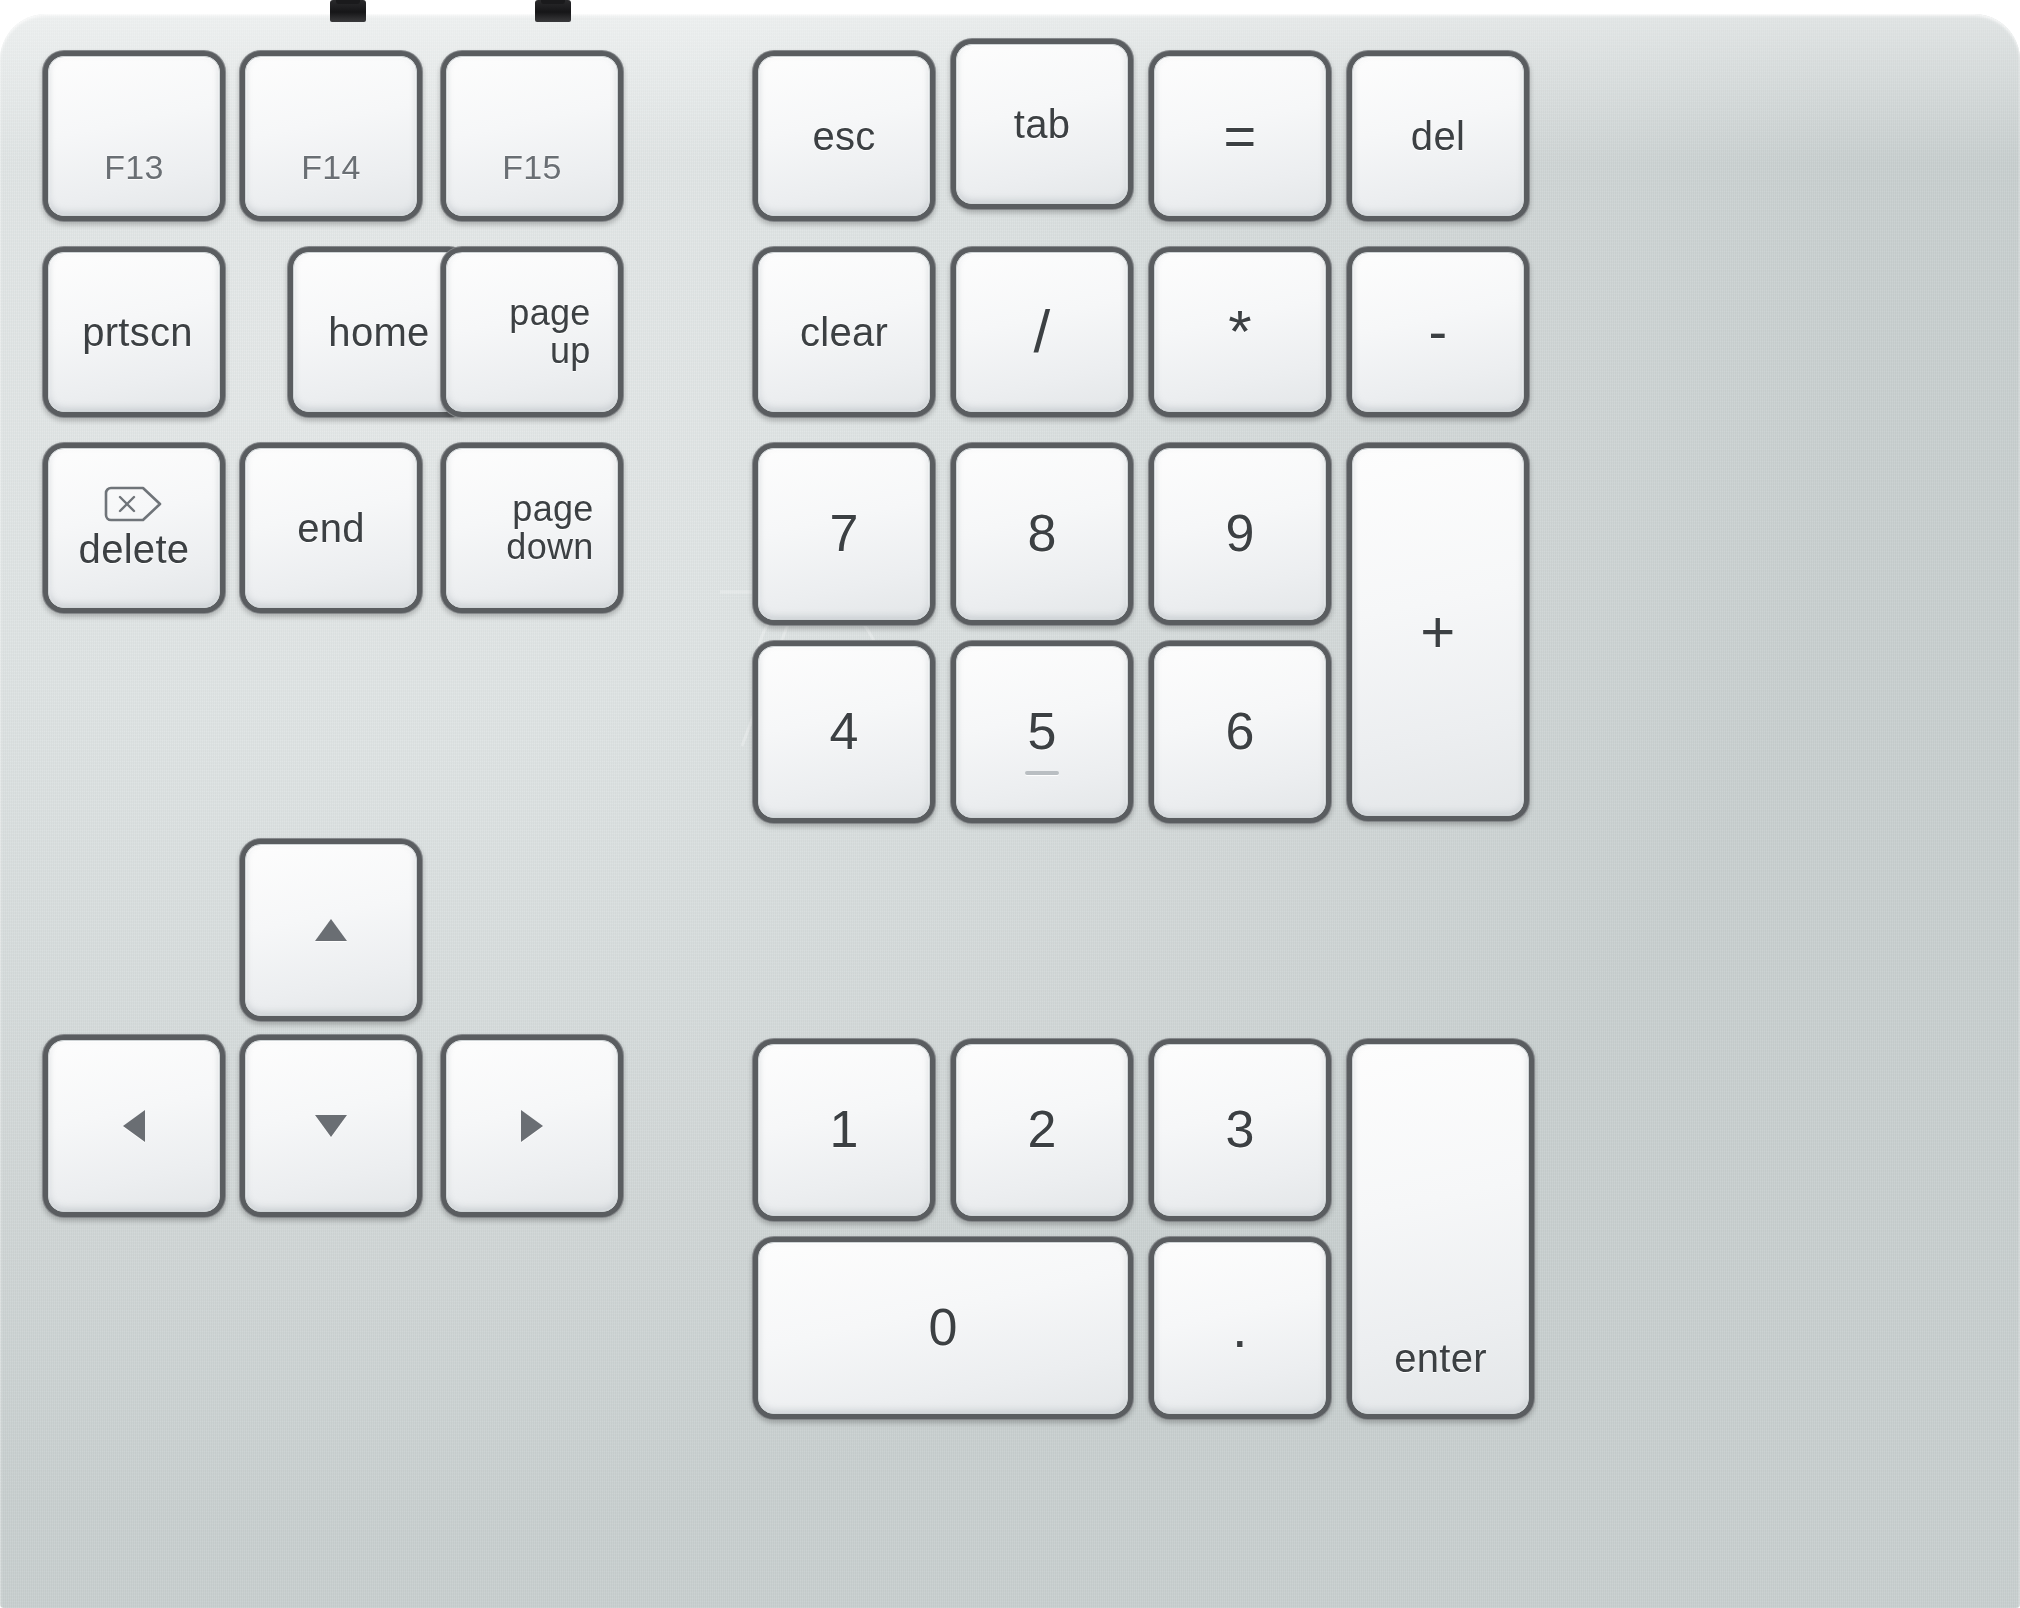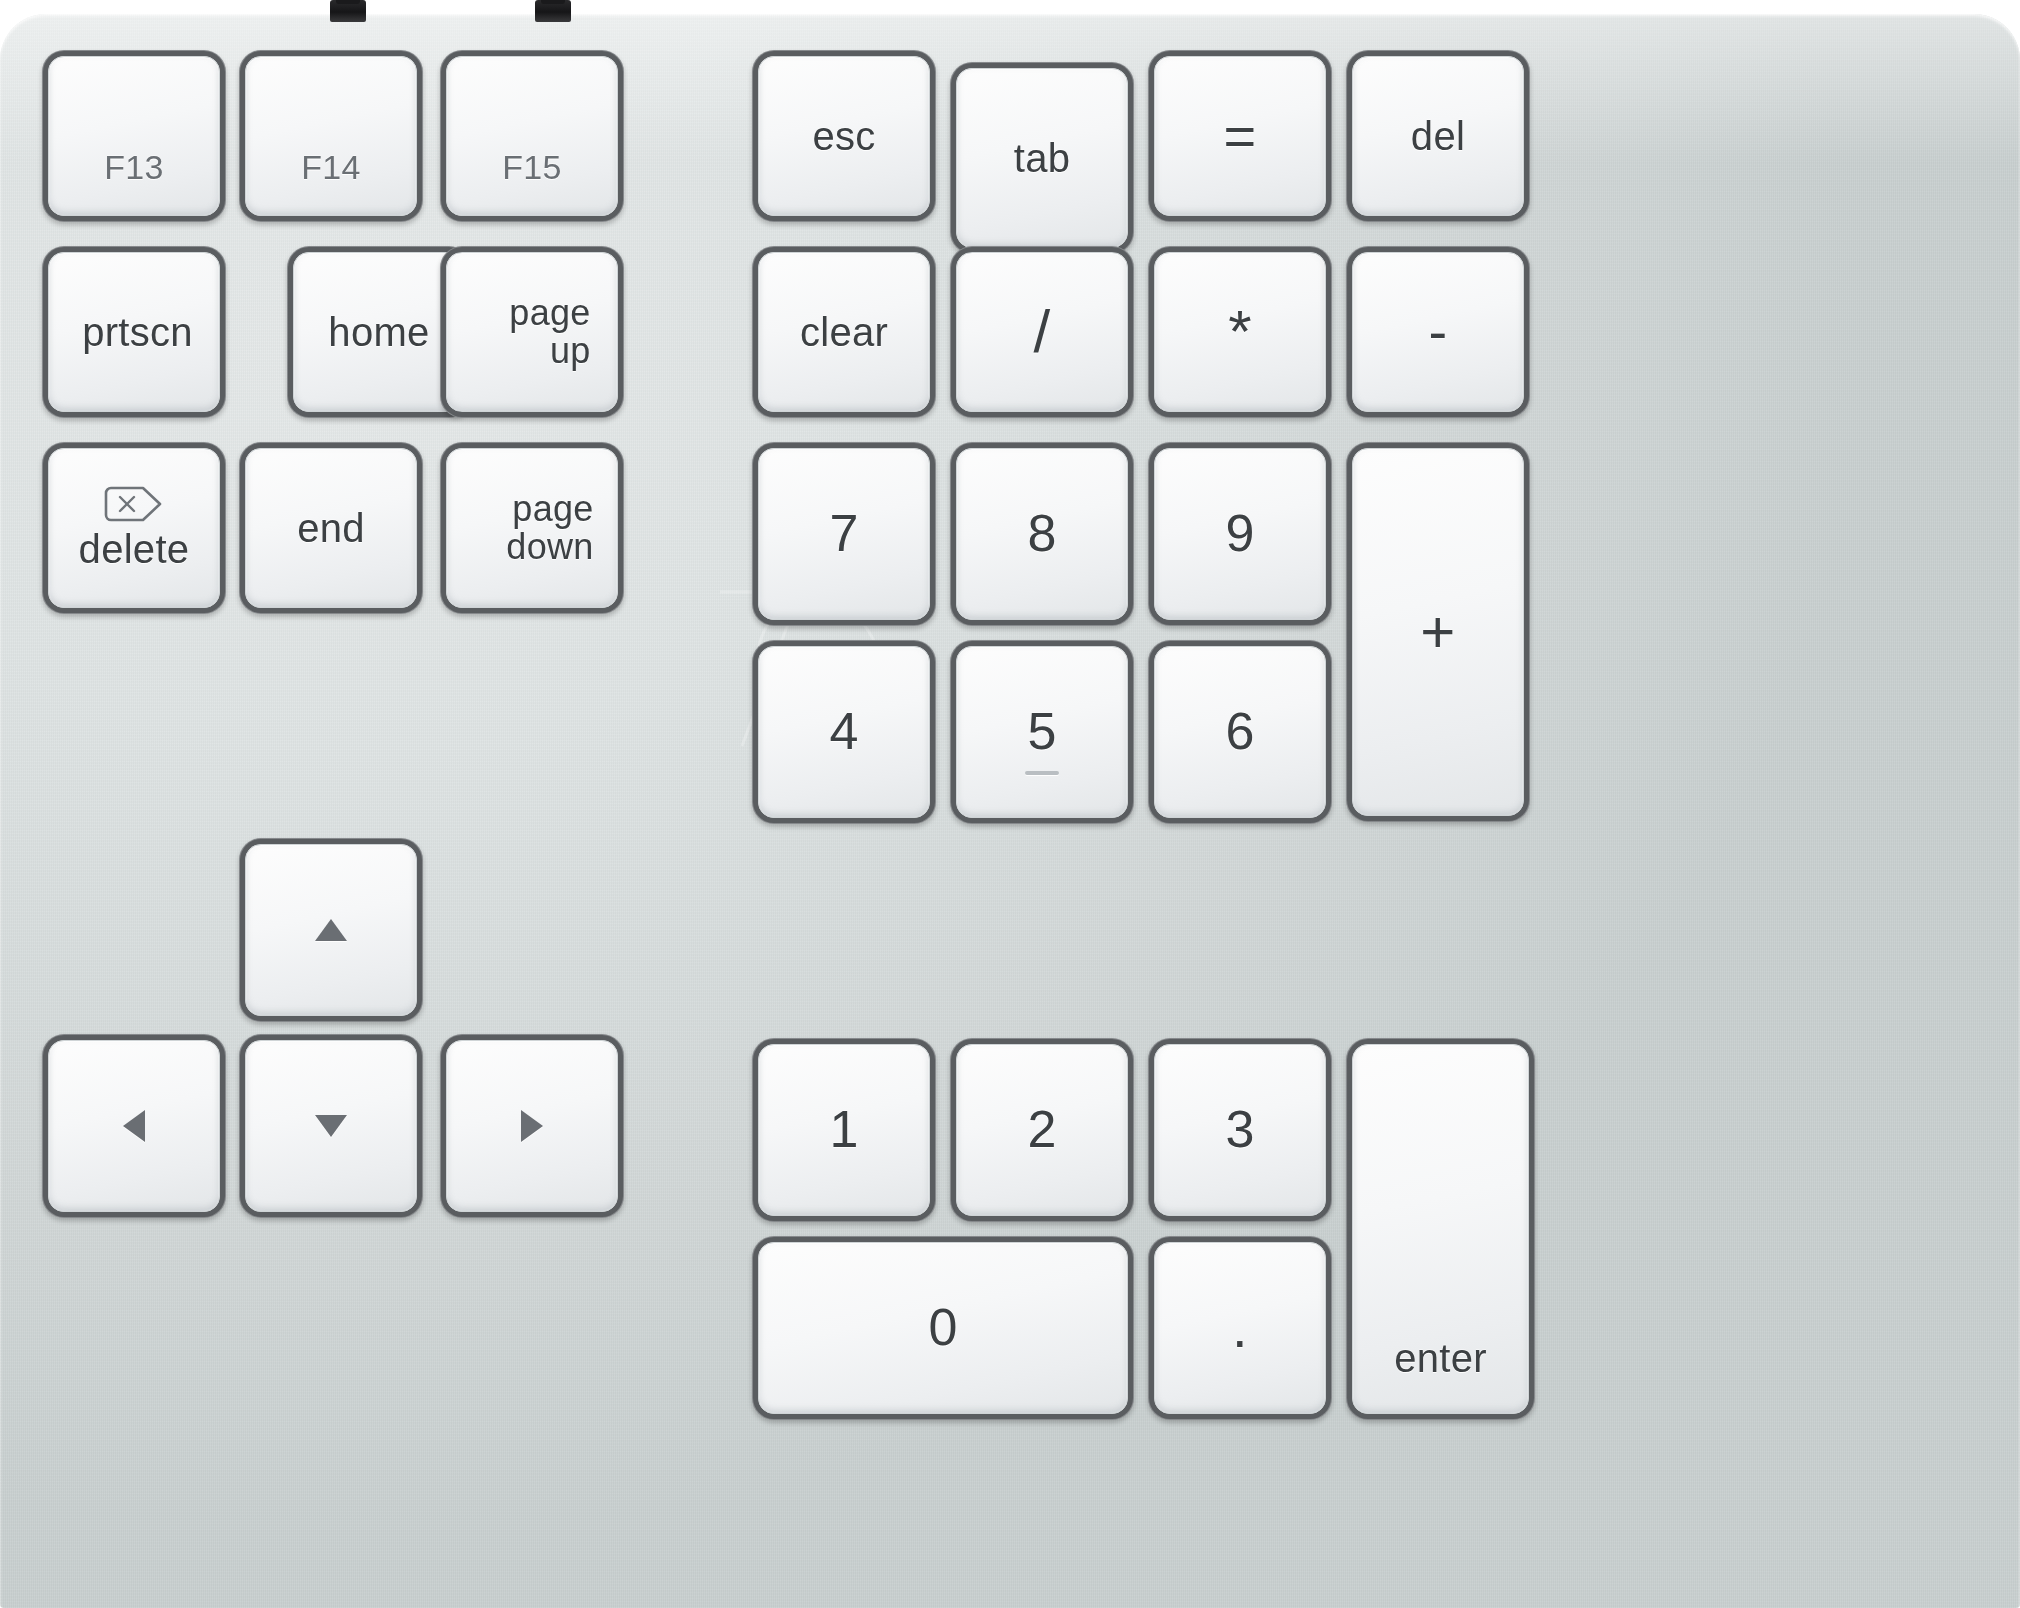--- a/index.html
+++ b/index.html
@@ -220,21 +220,21 @@
     <div class="key" style="left:245px; top:1026px; width:172px; height:172px;">
       <span class="tri tri-down"></span>
     </div>
     <div class="key" style="left:446px; top:1026px; width:172px; height:172px;">
       <span class="tri tri-right"></span>
     </div>
 
     <div class="key" style="left:758px;  top:42px; width:172px; height:160px;">
       <span class="cap sz-word">esc</span>
     </div>
-    <div class="key" style="left:956px;  top:54px; width:172px; height:180px;">
+    <div class="key" style="left:956px;  top:30px; width:172px; height:160px;">
       <span class="cap sz-word">tab</span>
     </div>
     <div class="key" style="left:1154px; top:42px; width:172px; height:160px;">
       <span class="cap sz-sym">=</span>
     </div>
     <div class="key" style="left:1352px; top:42px; width:172px; height:160px;">
       <span class="cap sz-word">del</span>
     </div>
 
     <div class="key" style="left:758px;  top:238px; width:172px; height:160px;">

